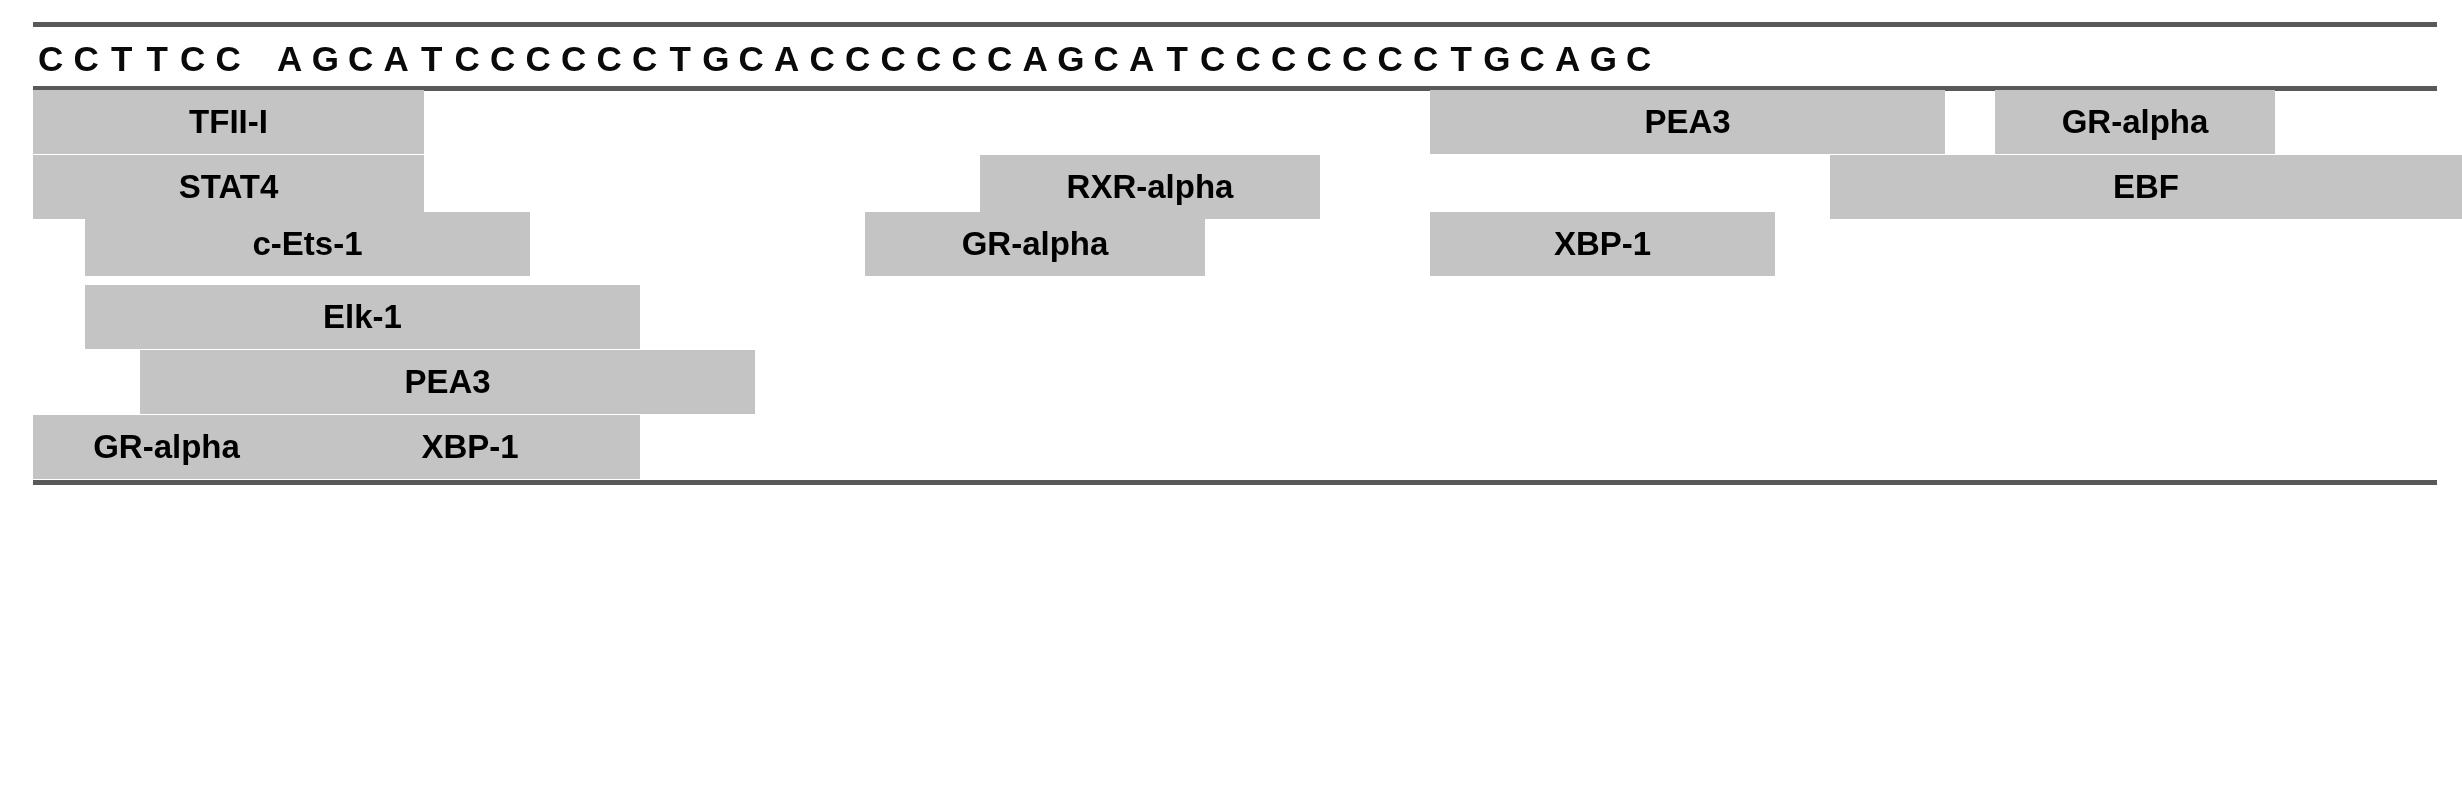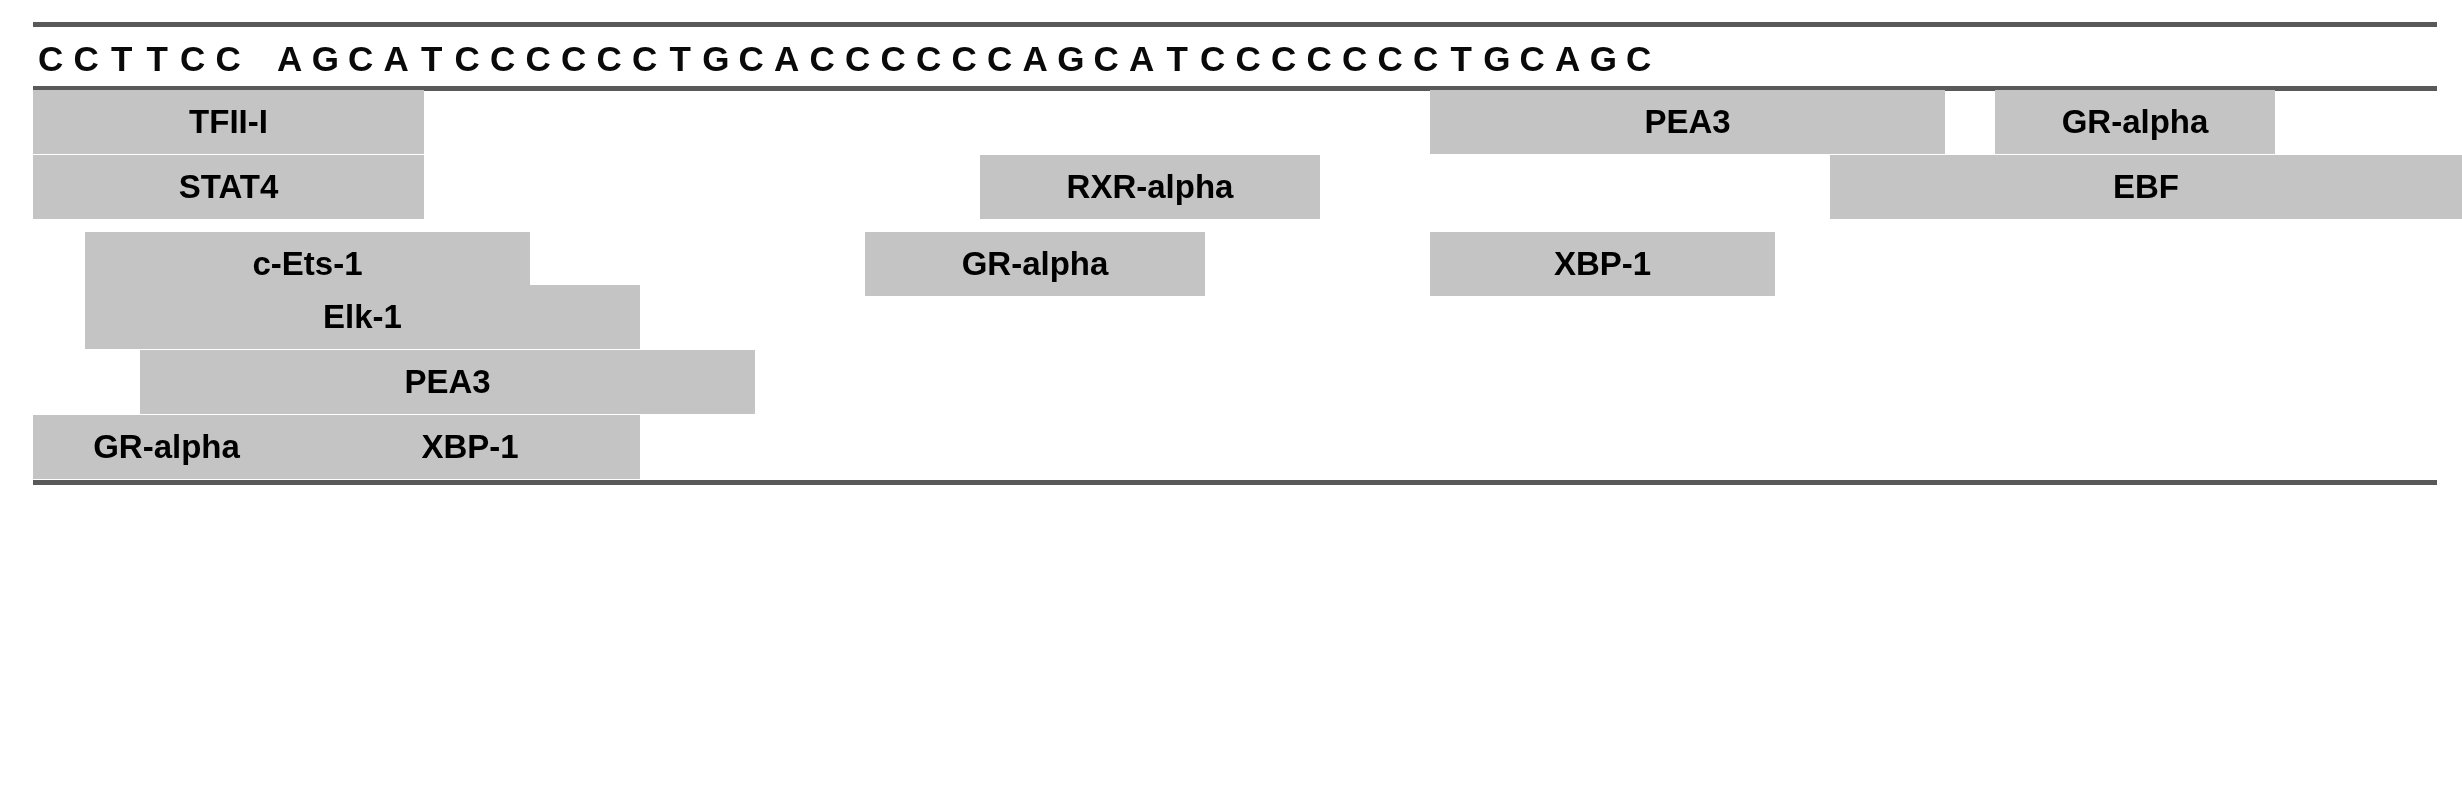--- a/index.html
+++ b/index.html
@@ -86,21 +86,21 @@
       <div class="track" style="top: 90px; height: 64px;">
         <div class="block" style="left: 33px; width: 391px; top: 0px; height: 64px;">TFII-I</div>
         <div class="block" style="left: 1430px; width: 515px; top: 0px; height: 64px;">PEA3</div>
         <div class="block" style="left: 1995px; width: 280px; top: 0px; height: 64px;">GR-alpha</div>
       </div>
       <div class="track" style="top: 155px; height: 64px; padding-left: 38px;">
         <div class="block" style="left: 33px; width: 391px; top: 0px; height: 64px;">STAT4</div>
         <div class="block" style="left: 980px; width: 340px; top: 0px; height: 64px;">RXR-alpha</div>
         <div class="block" style="left: 1830px; width: 632px; top: 0px; height: 64px;">EBF</div>
       </div>
-      <div class="track" style="top: 232px; height: 64px;">
+      <div class="track" style="top: 212px; height: 64px;">
         <div class="block" style="left: 85px; width: 445px; top: 0px; height: 64px;">c-Ets-1</div>
         <div class="block" style="left: 865px; width: 340px; top: 0px; height: 64px;">GR-alpha</div>
         <div class="block" style="left: 1430px; width: 345px; top: 0px; height: 64px;">XBP-1</div>
       </div>
       <div class="track" style="top: 285px; height: 64px; padding-left: 12px;">
         <div class="block" style="left: 85px; width: 555px; top: 0px; height: 64px;">Elk-1</div>
       </div>
       <div class="track" style="top: 350px; height: 64px;">
         <div class="block" style="left: 140px; width: 615px; top: 0px; height: 64px;">PEA3</div>
       </div>

